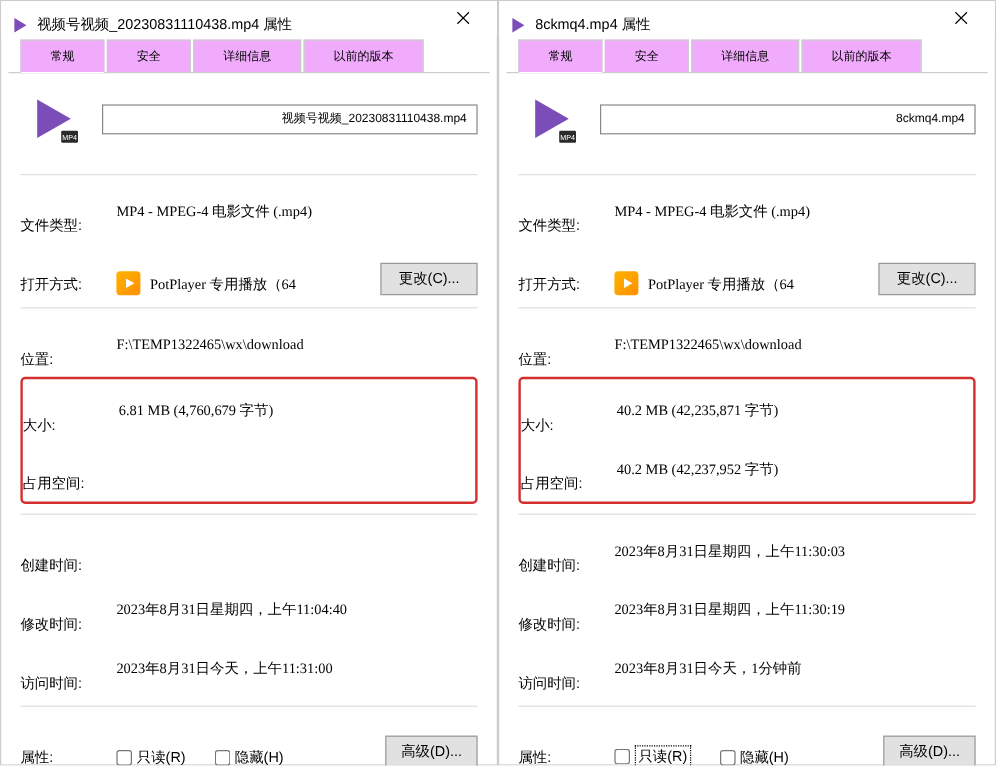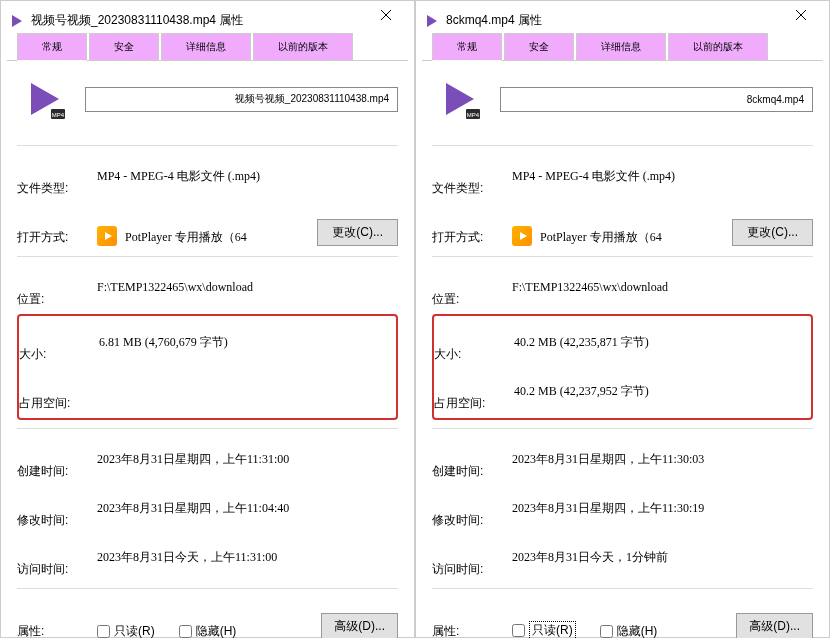--- a/index.html
+++ b/index.html
@@ -248,21 +248,20 @@
         <span class="row-label">大小:</span>
         <span class="row-value">6.81 MB (4,760,679 字节)</span>
       </div>
       <div class="row">
         <span class="row-label">占用空间:</span>
       </div>
     </div>
     <div class="divider"></div>
     <div class="row">
       <span class="row-label">创建时间:</span>
-      <span class="row-value">2023年8月31日星期四，上午11:31:00</span>
     </div>
     <div class="row">
       <span class="row-label">修改时间:</span>
       <span class="row-value">2023年8月31日星期四，上午11:04:40</span>
     </div>
     <div class="row">
       <span class="row-label">访问时间:</span>
       <span class="row-value">2023年8月31日今天，上午11:31:00</span>
     </div>
     <div class="divider"></div>

